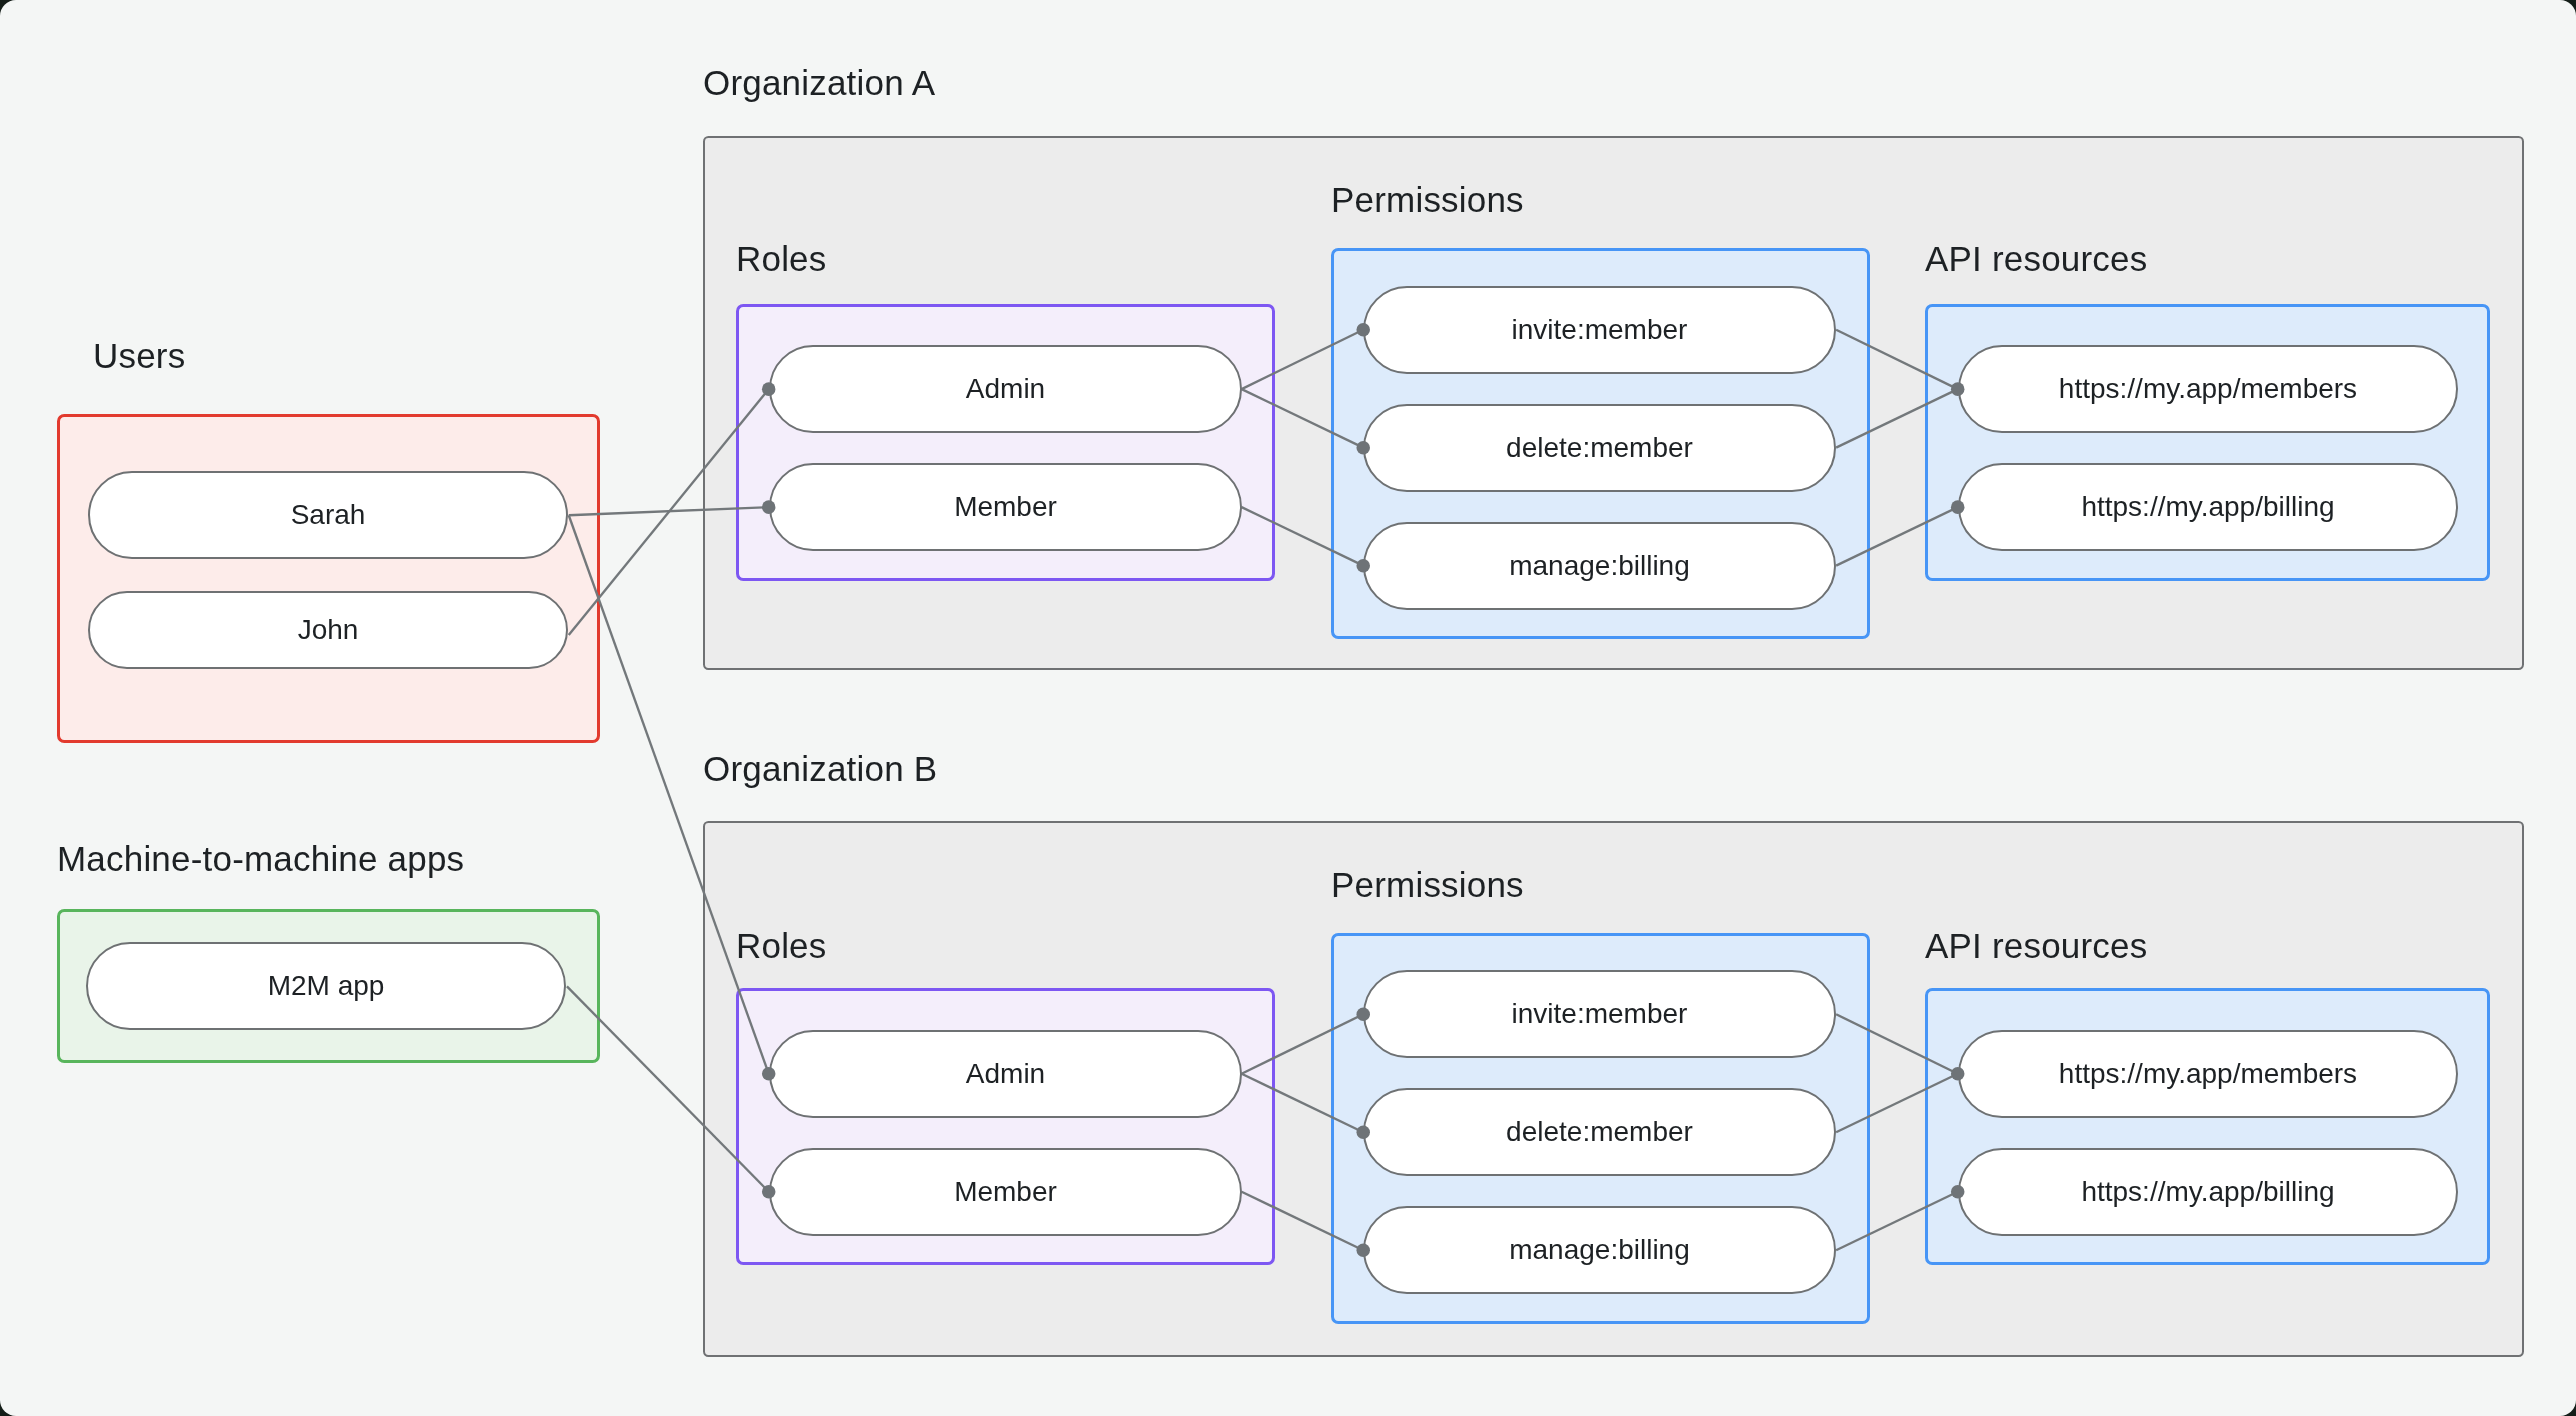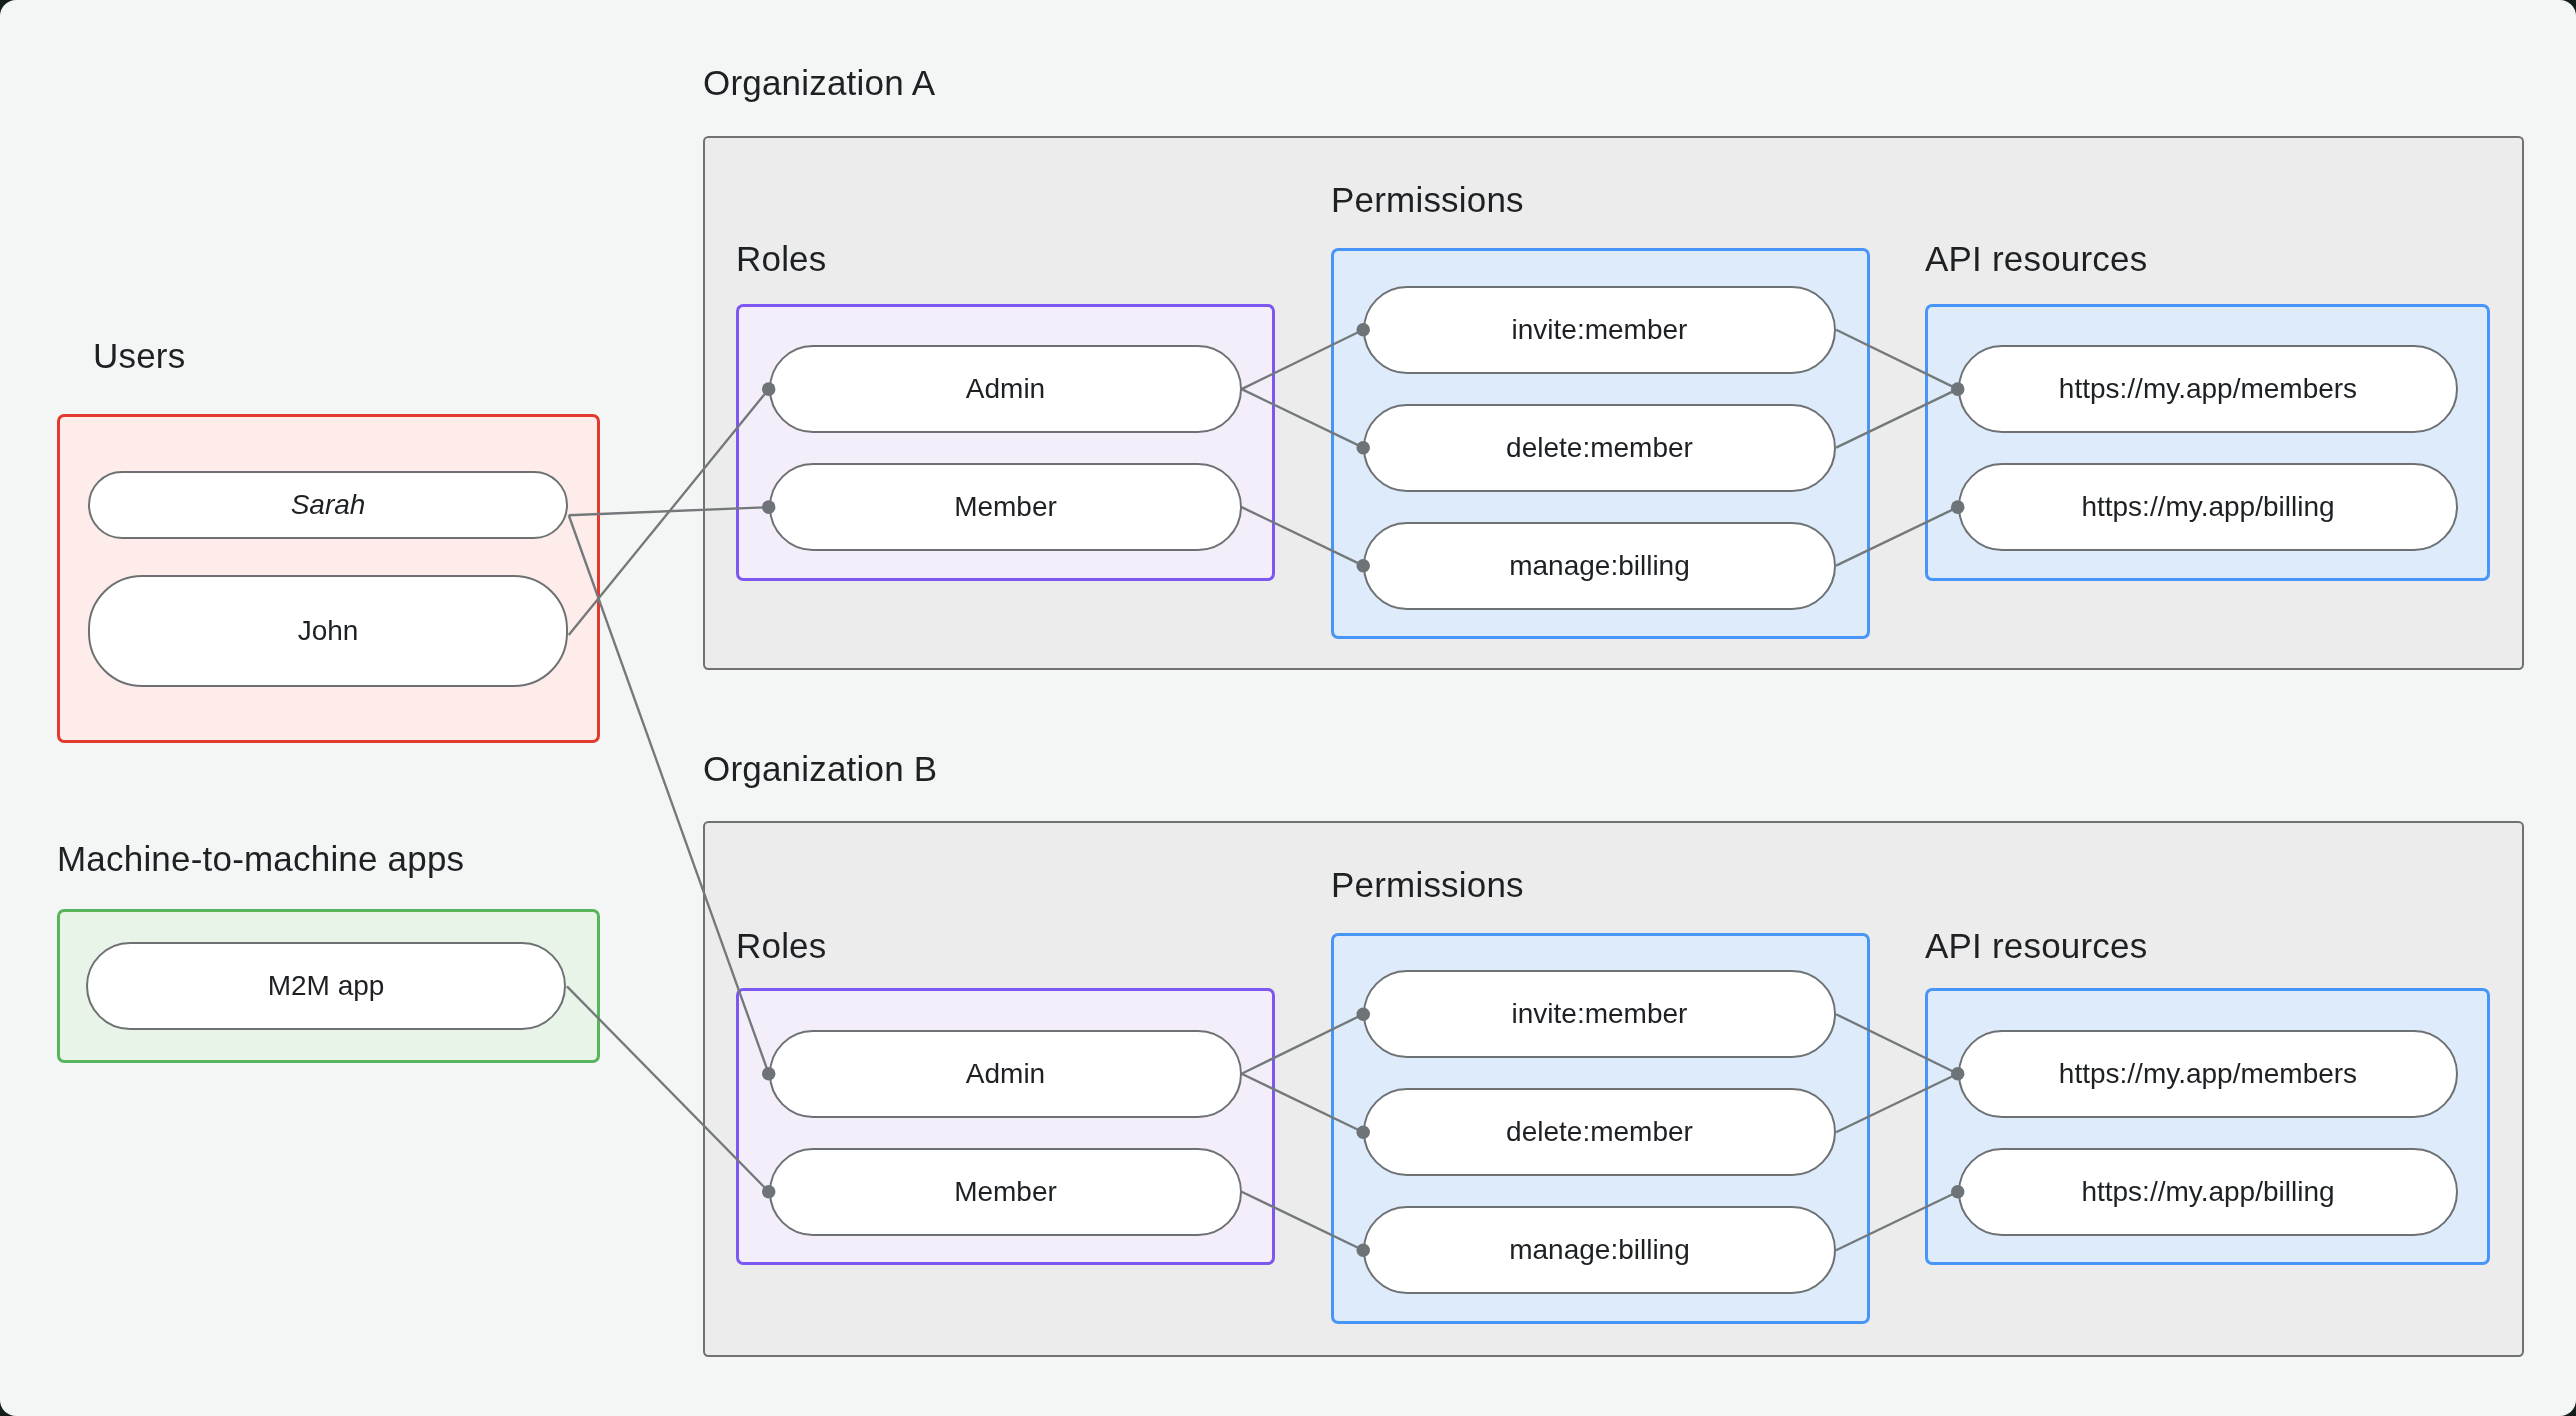--- a/index.html
+++ b/index.html
@@ -92,22 +92,22 @@
     <line x1="2038" y1="628" x2="2173" y2="563"></line>
 
     <line x1="1378" y1="1192" x2="1513" y2="1126"></line>
     <line x1="1378" y1="1192" x2="1513" y2="1257"></line>
     <line x1="1378" y1="1323" x2="1513" y2="1388"></line>
     <line x1="2038" y1="1126" x2="2173" y2="1192"></line>
     <line x1="2038" y1="1257" x2="2173" y2="1192"></line>
     <line x1="2038" y1="1388" x2="2173" y2="1323"></line>
   </svg>
 
-  <div class="node" style="left:88px;top:471px;width:480px;height:68px;font-style:italic;">Sarah</div>
-  <div class="node" style="left:88px;top:575px;width:480px;height:112px;">John</div>
+  <div class="node" style="left:88px;top:471px;width:480px;height:88px;">Sarah</div>
+  <div class="node" style="left:88px;top:591px;width:480px;height:78px;">John</div>
   <div class="node" style="left:86px;top:942px;width:480px;height:88px;">M2M app</div>
 
   <div class="node" style="left:769px;top:345px;width:473px;height:88px;">Admin</div>
   <div class="node" style="left:769px;top:463px;width:473px;height:88px;">Member</div>
   <div class="node" style="left:1363px;top:286px;width:473px;height:88px;">invite:member</div>
   <div class="node" style="left:1363px;top:404px;width:473px;height:88px;">delete:member</div>
   <div class="node" style="left:1363px;top:522px;width:473px;height:88px;">manage:billing</div>
   <div class="node" style="left:1958px;top:345px;width:500px;height:88px;">https://my.app/members</div>
   <div class="node" style="left:1958px;top:463px;width:500px;height:88px;">https://my.app/billing</div>
 

